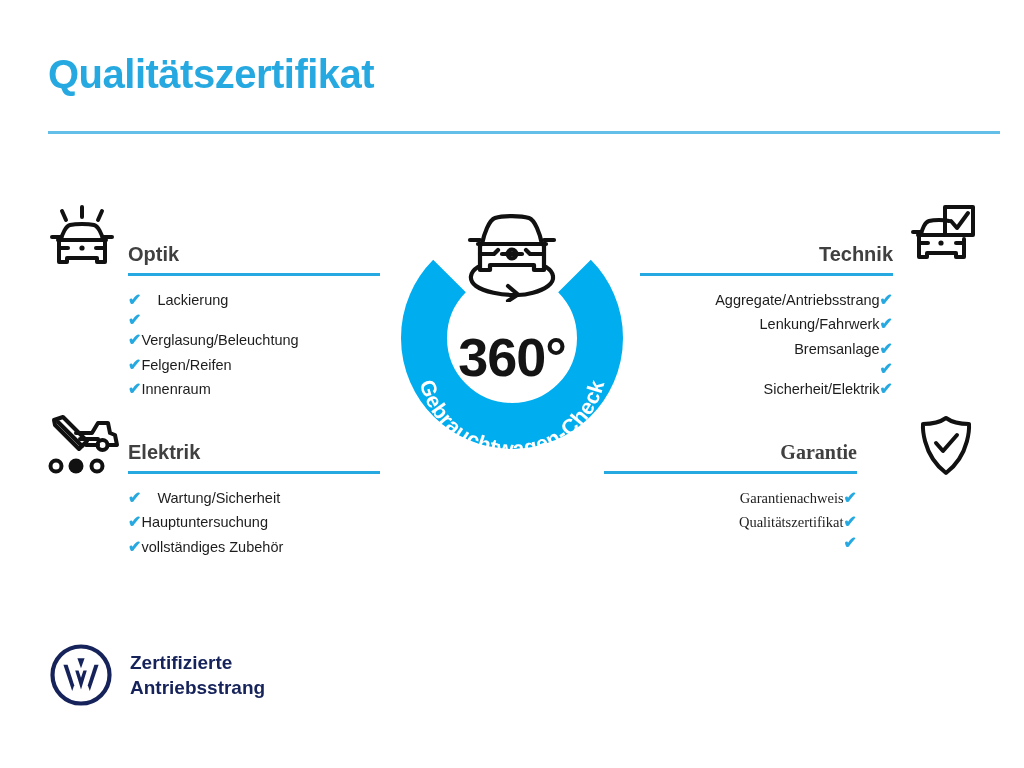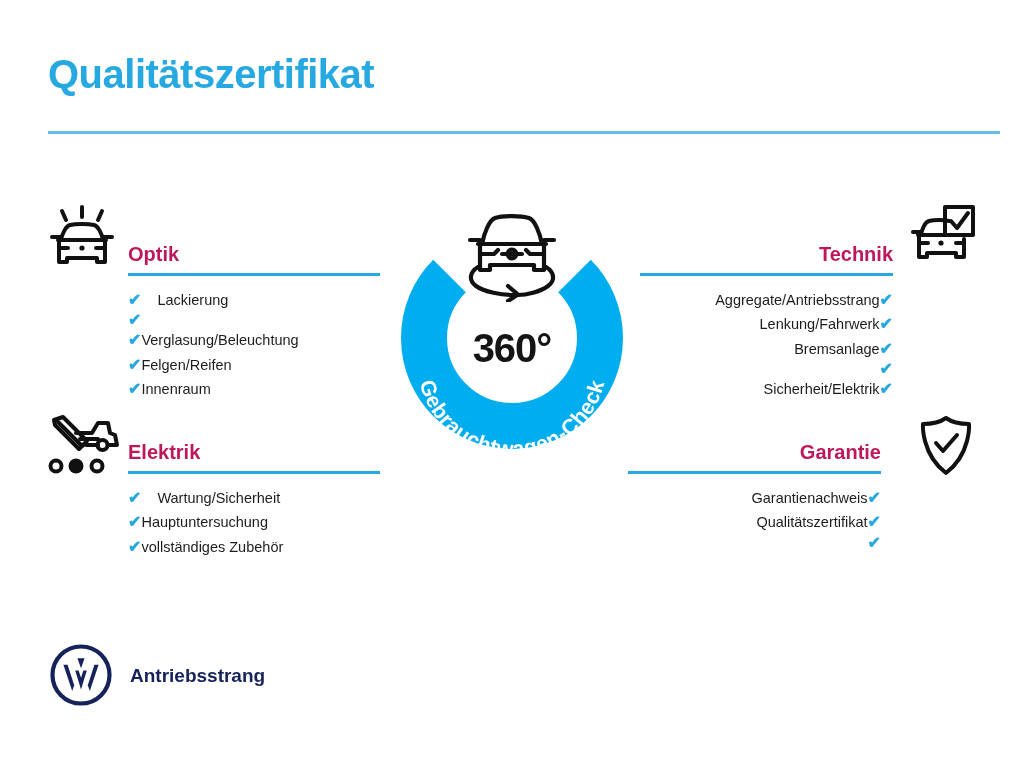--- a/index.html
+++ b/index.html
@@ -47,21 +47,21 @@
   }
   .block-head {
     position: relative;
     height: 46px;
   }
   .block-title {
     position: absolute;
     bottom: 10px;
     font-size: 20px;
     font-weight: bold;
-    color: #be185d;
+    color: #404040;
     white-space: nowrap;
   }
   .block-underline {
     position: absolute;
     bottom: 0;
     height: 3px;
     background: #26A9E0;
   }
 
   .left .block-title  { left: 0; }
@@ -91,21 +91,21 @@
   }
   .left .chk  { margin-right: 0px; }
   .right .chk { margin-left: 0px; }
   .left li.indented .chk { margin-right: 10px; }
   .left li.indented .txt { margin-left: 6px; }
 
   
   #block-optik    { left: 128px; top: 230px; width: 252px; }
   #block-wartung  { left: 128px; top: 428px; width: 252px; }
   #block-technik  { left: 640px; top: 230px; width: 253px; text-align: right; }
-  #block-garantie { left: 628px; top: 428px; width: 253px; }
+  #block-garantie { left: 604px; top: 428px; width: 253px; font-family: Liberation Serif, serif; }
 
   #block-optik .block-underline,
   #block-wartung .block-underline   { left: 0; width: 252px; }
   #block-technik .block-underline,
   #block-garantie .block-underline  { right: 0; width: 253px; }
 
   
   .sec-icon {
     position: absolute;
   }
@@ -121,21 +121,21 @@
     top: 196px;
     width: 280px;
     height: 290px;
   }
   #badge .badge-num {
     position: absolute;
     left: 0;
     top: 130px;
     width: 280px;
     text-align: center;
-    font-size: 40px;
+    font-size: 54px;
     font-weight: bold;
     color: #141414;
     letter-spacing: -1px;
   }
 
   
   #vw-logo {
     position: absolute;
     left: 50px;
     top: 644px;
@@ -353,17 +353,18 @@
     <svg width="62" height="62" viewBox="0 0 62 62">
       <circle cx="31" cy="31" r="28.5" fill="none" stroke="#16235A" stroke-width="4.2"></circle>
       <g fill="#16235A">
         <path d="M31 14.2 L34.6 14.2 L31 24.2 L27.4 14.2 Z"></path>
         <path d="M13.4 20.8 L17.6 20.8 L24.2 41.2 L22.2 47 L13.4 20.8 Z"></path>
         <path d="M48.6 20.8 L44.4 20.8 L37.8 41.2 L39.8 47 L48.6 20.8 Z"></path>
         <path d="M25.2 26.4 L28.6 26.4 L31 33.8 L33.4 26.4 L36.8 26.4 L31 45.4 Z"></path>
       </g>
     </svg>
     <div class="vw-wordmark">
+      <div>Zertifizierte</div>
       <div>Antriebsstrang</div>
     </div>
   </div>
 
 </div>
 
 </body></html>

